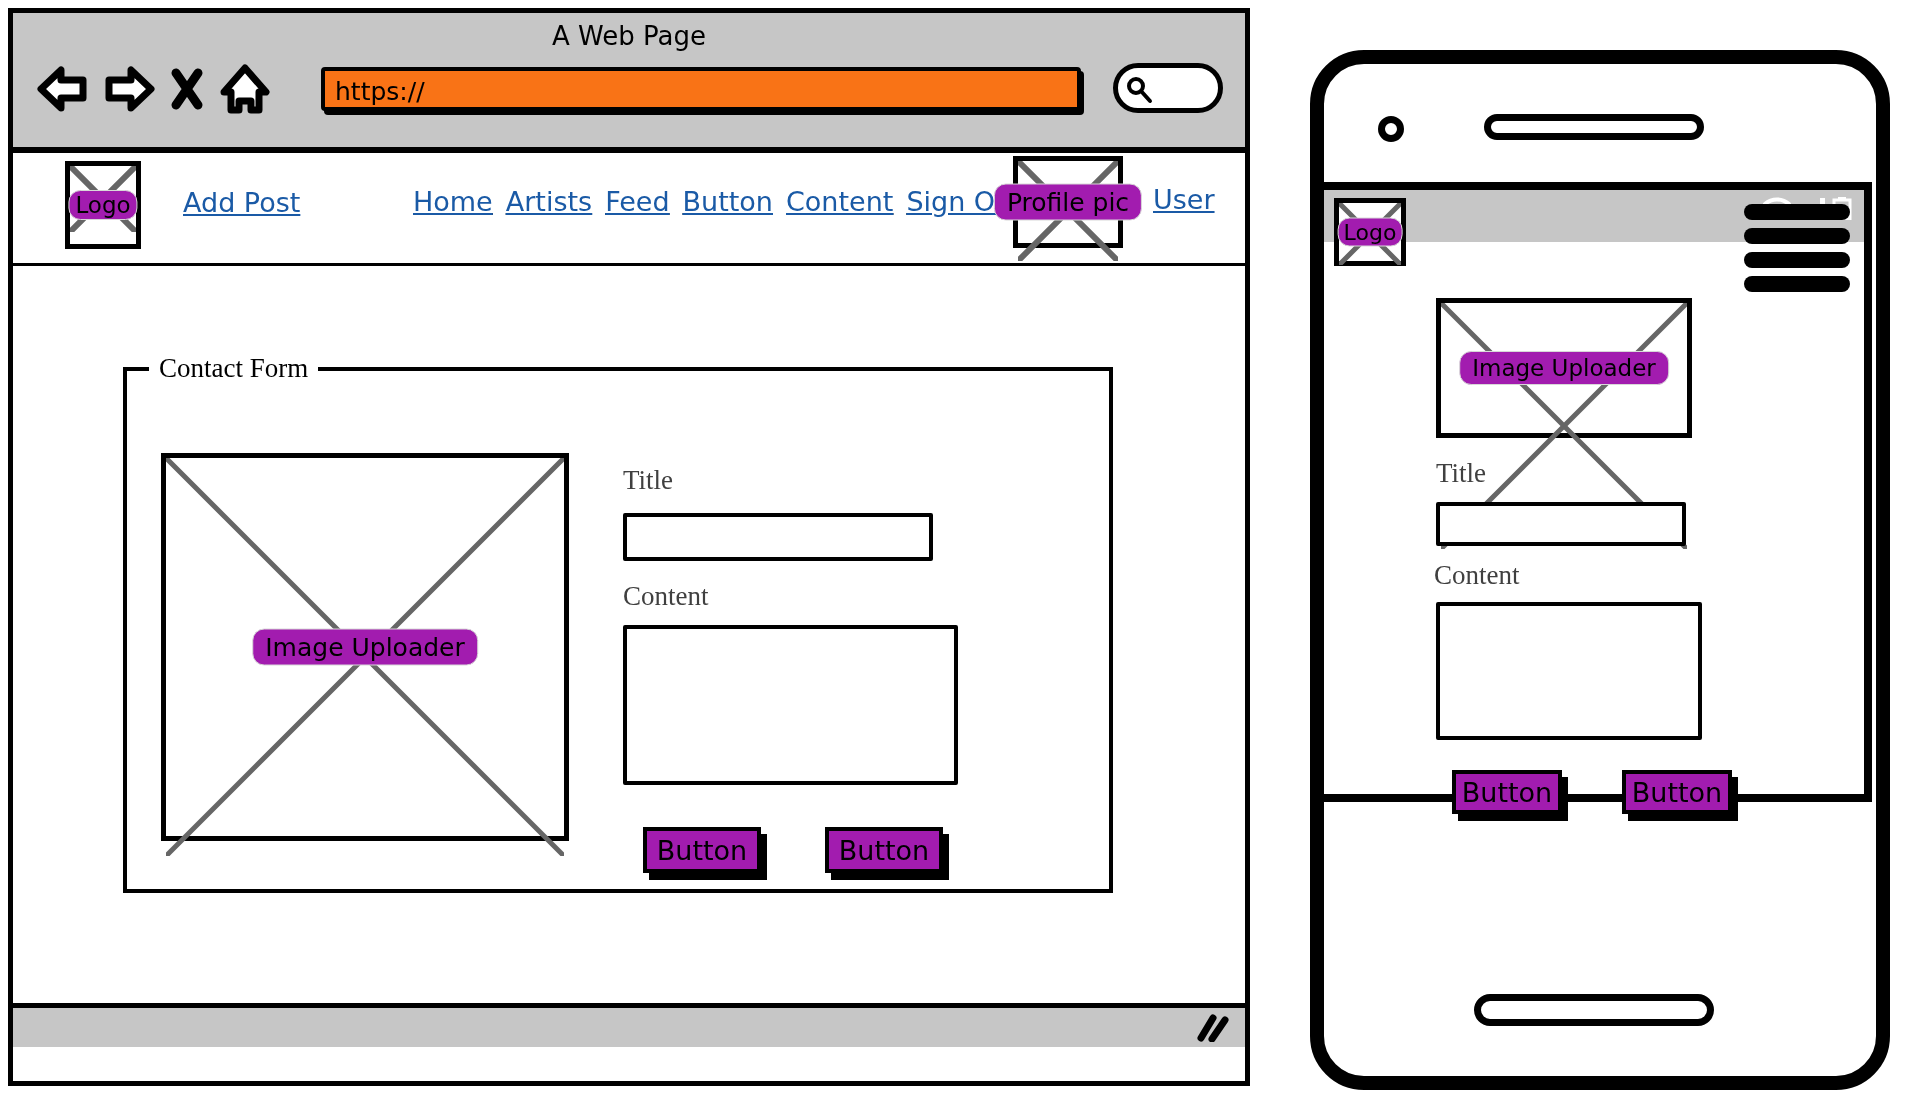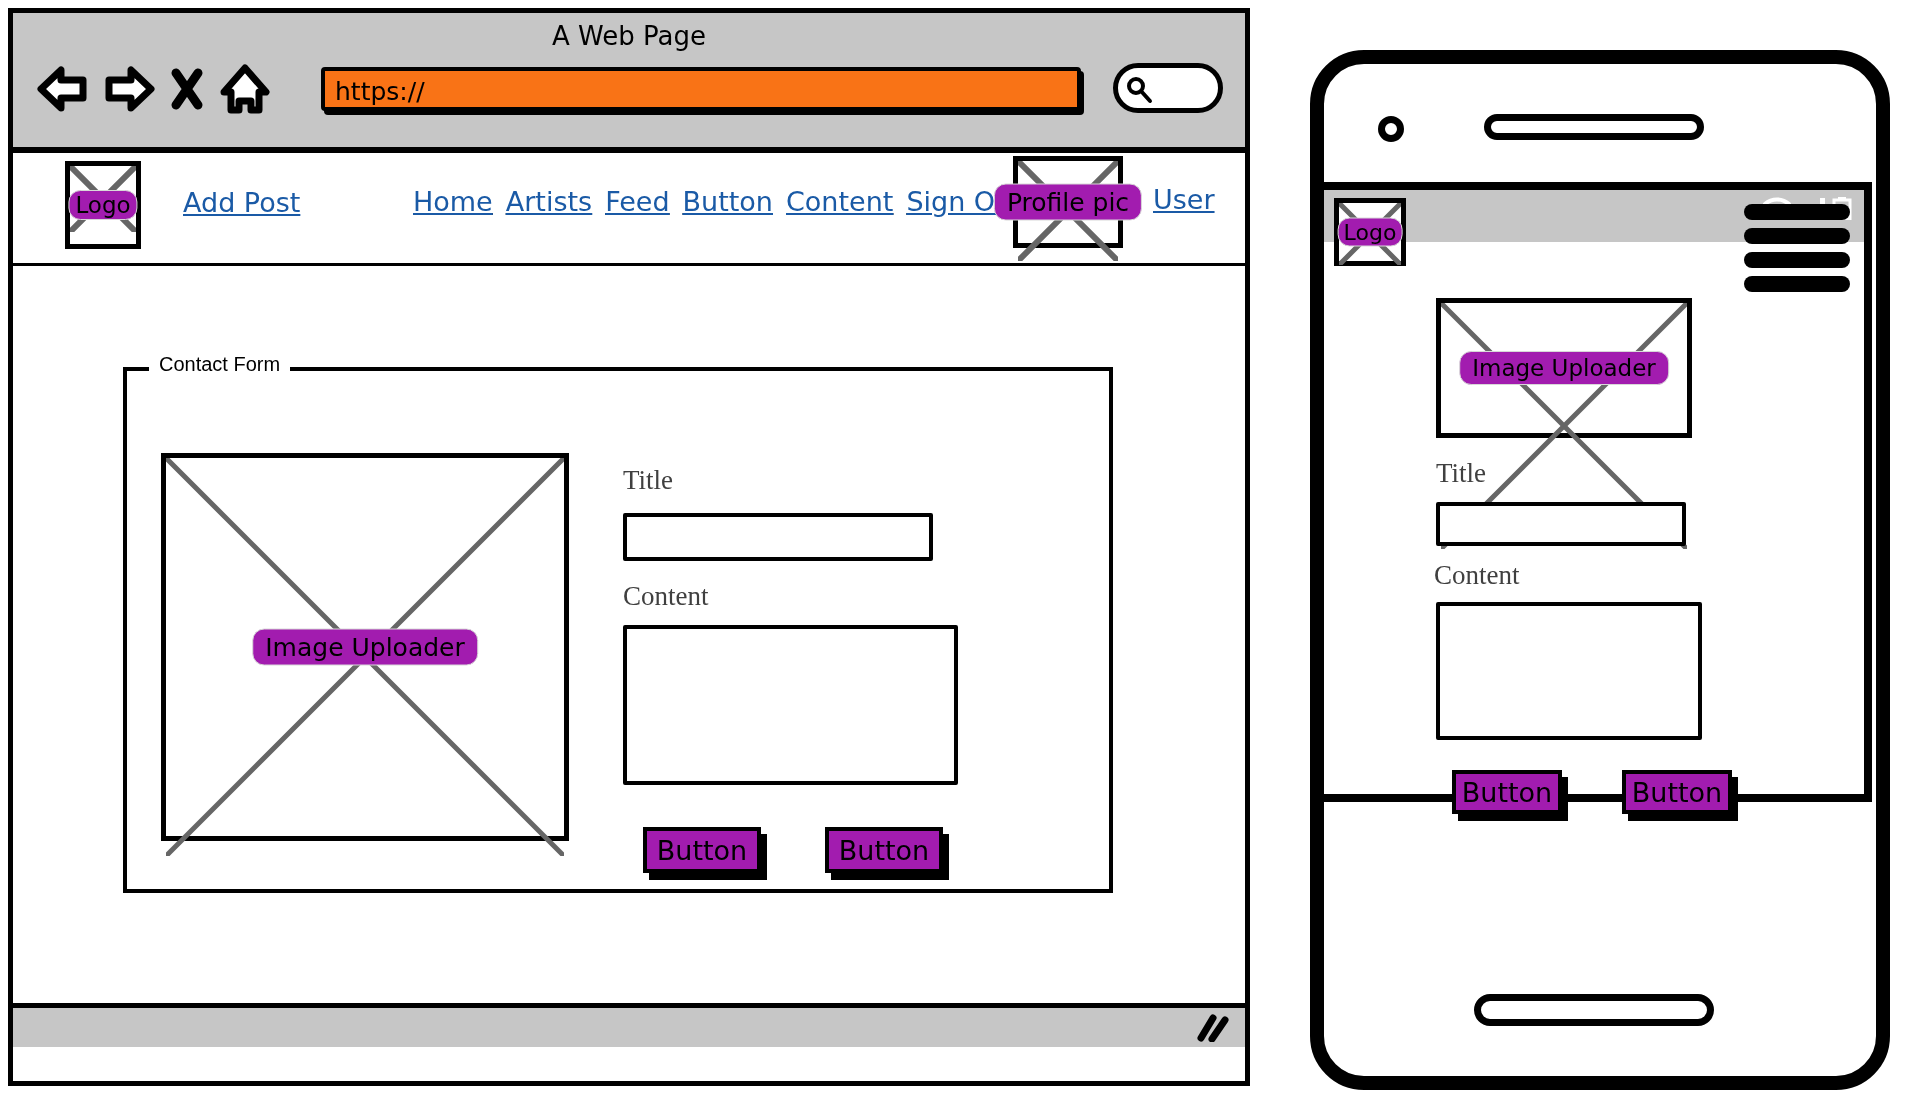--- a/index.html
+++ b/index.html
@@ -199,23 +199,23 @@
     left: 0; top: 14px; right: 0; bottom: 0;
     border: 4px solid #000;
     box-sizing: border-box;
   }
   .groupbox-title {
     position: absolute;
     left: 26px;
     top: 0px;
     background: #fff;
     padding: 0 10px;
-    font-size: 20px;
+    font-size: 27px;
     color: #000;
-    font-family: Liberation Sans, sans-serif;
+    font-family: Liberation Serif, serif;
     z-index: 2;
   }
 
   .uploader-big {
     position: absolute;
     left: 38px;
     top: 100px;
     width: 408px;
     height: 388px;
   }

